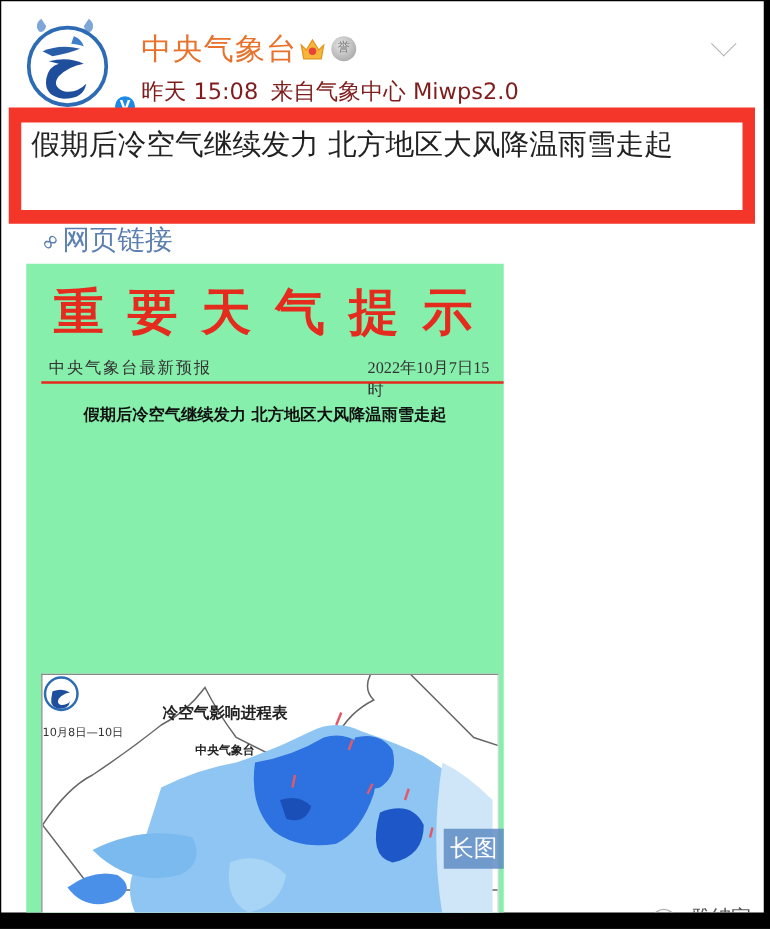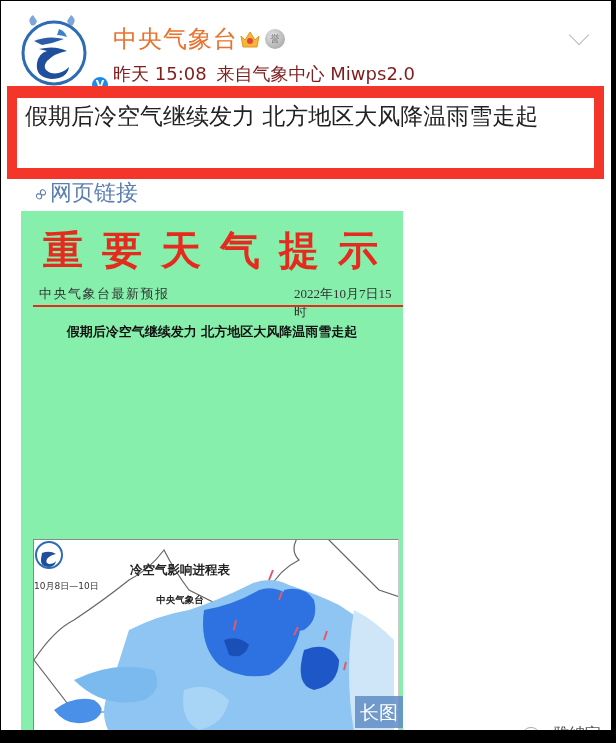--- a/index.html
+++ b/index.html
@@ -108,21 +108,21 @@
       <svg class="map-logo" viewBox="0 0 30 30">
         <circle cx="15" cy="15" r="13" fill="#fff" stroke="#2D6CB5" stroke-width="2"></circle>
         <path d="M8 13 q8 -3 14 1 q-6 1 -9 5 q-2 4 2 5 q5 0 7 -3 q-1 6 -8 6 q-8 -1 -7 -8 z" fill="#1F4F9C"></path>
       </svg>
       <div class="map-title">冷空气影响进程表</div>
       <div class="map-dates">10月8日—10日</div>
       <div class="map-issuer">中央气象台</div>
     </div>
   </div>
 
-  <div class="long-badge" style="left:354px; top:695px;">长图</div>
+  <div class="long-badge" style="left:354px; top:662px;">长图</div>
 
   <div class="watermark">
     <svg class="wm-icon" viewBox="0 0 26 18">
       <ellipse cx="10" cy="8" rx="8" ry="6.5" fill="none" stroke="#aaa" stroke-width="1"></ellipse>
       <ellipse cx="17" cy="11" rx="7" ry="5.5" fill="#fff" stroke="#aaa" stroke-width="1"></ellipse>
       <circle cx="7" cy="7" r="1" fill="#aaa"></circle>
         <circle cx="12" cy="7" r="1" fill="#aaa"></circle>
     </svg><span>雅绅宝</span>
   </div>
 </div>

